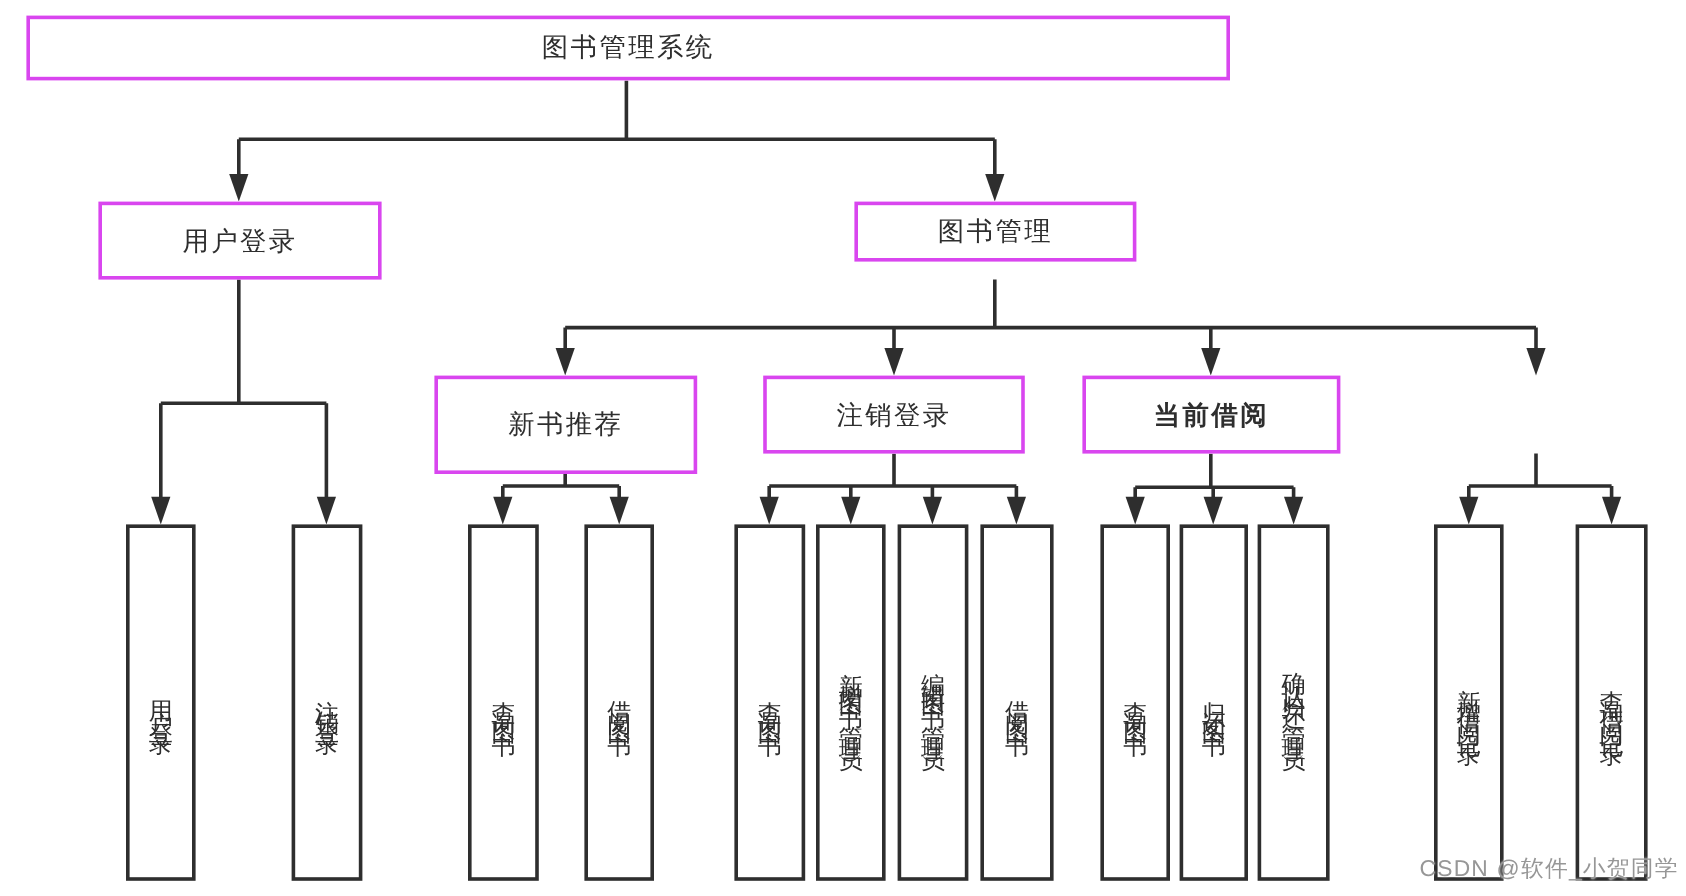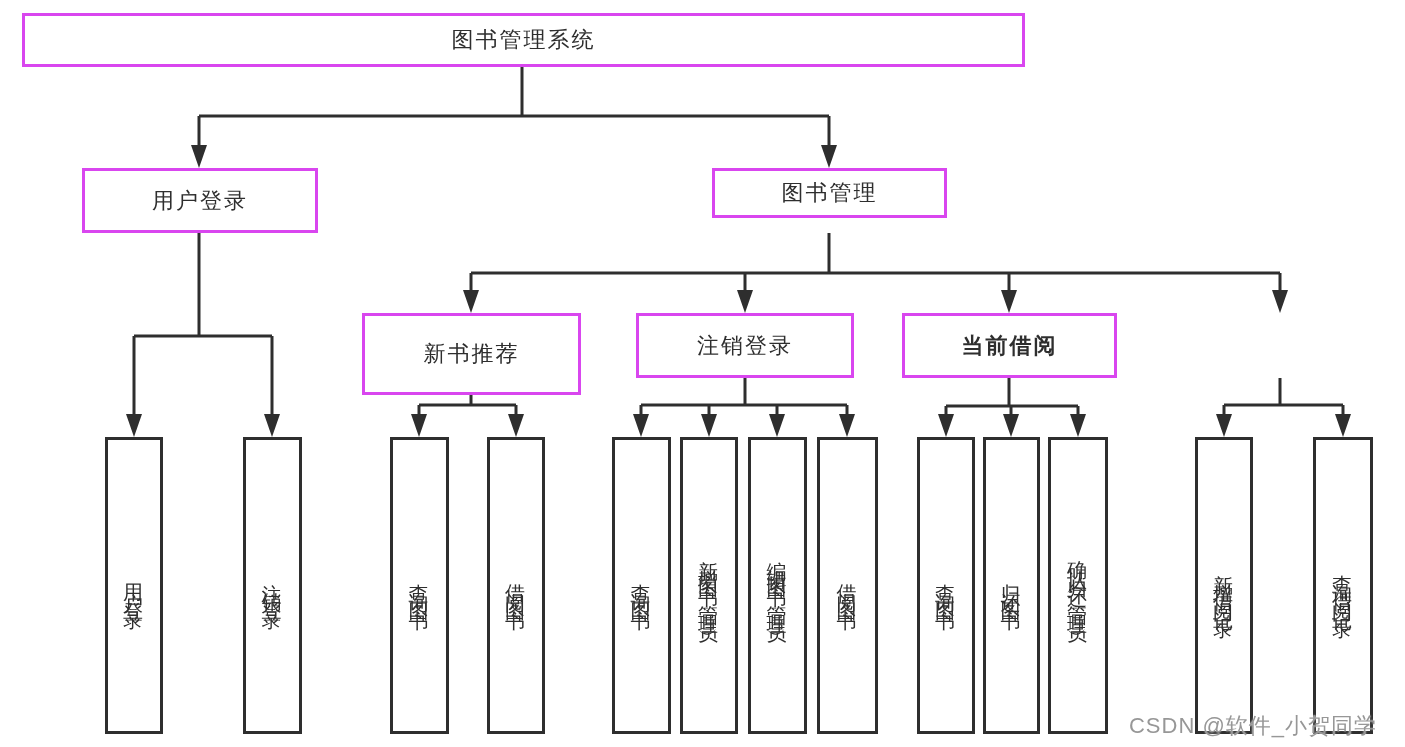--- a/index.html
+++ b/index.html
@@ -40,23 +40,23 @@
     justify-content: center;
     writing-mode: vertical-rl;
     text-orientation: mixed;
     font-size: 20px;
     letter-spacing: 9px;
     color: #2e2e2e;
     overflow: hidden;
   }
   #watermark {
     position: absolute;
-    right: 28px;
+    right: 6px;
     top: 711px;
-    font-size: 22px;
+    font-size: 19px;
     letter-spacing: 1px;
     color: #979797;
     text-shadow: 0 0 2px #ffffff;
     white-space: nowrap;
   }
 </style>
 </head>
 <body>
 
 <div id="canvas">

